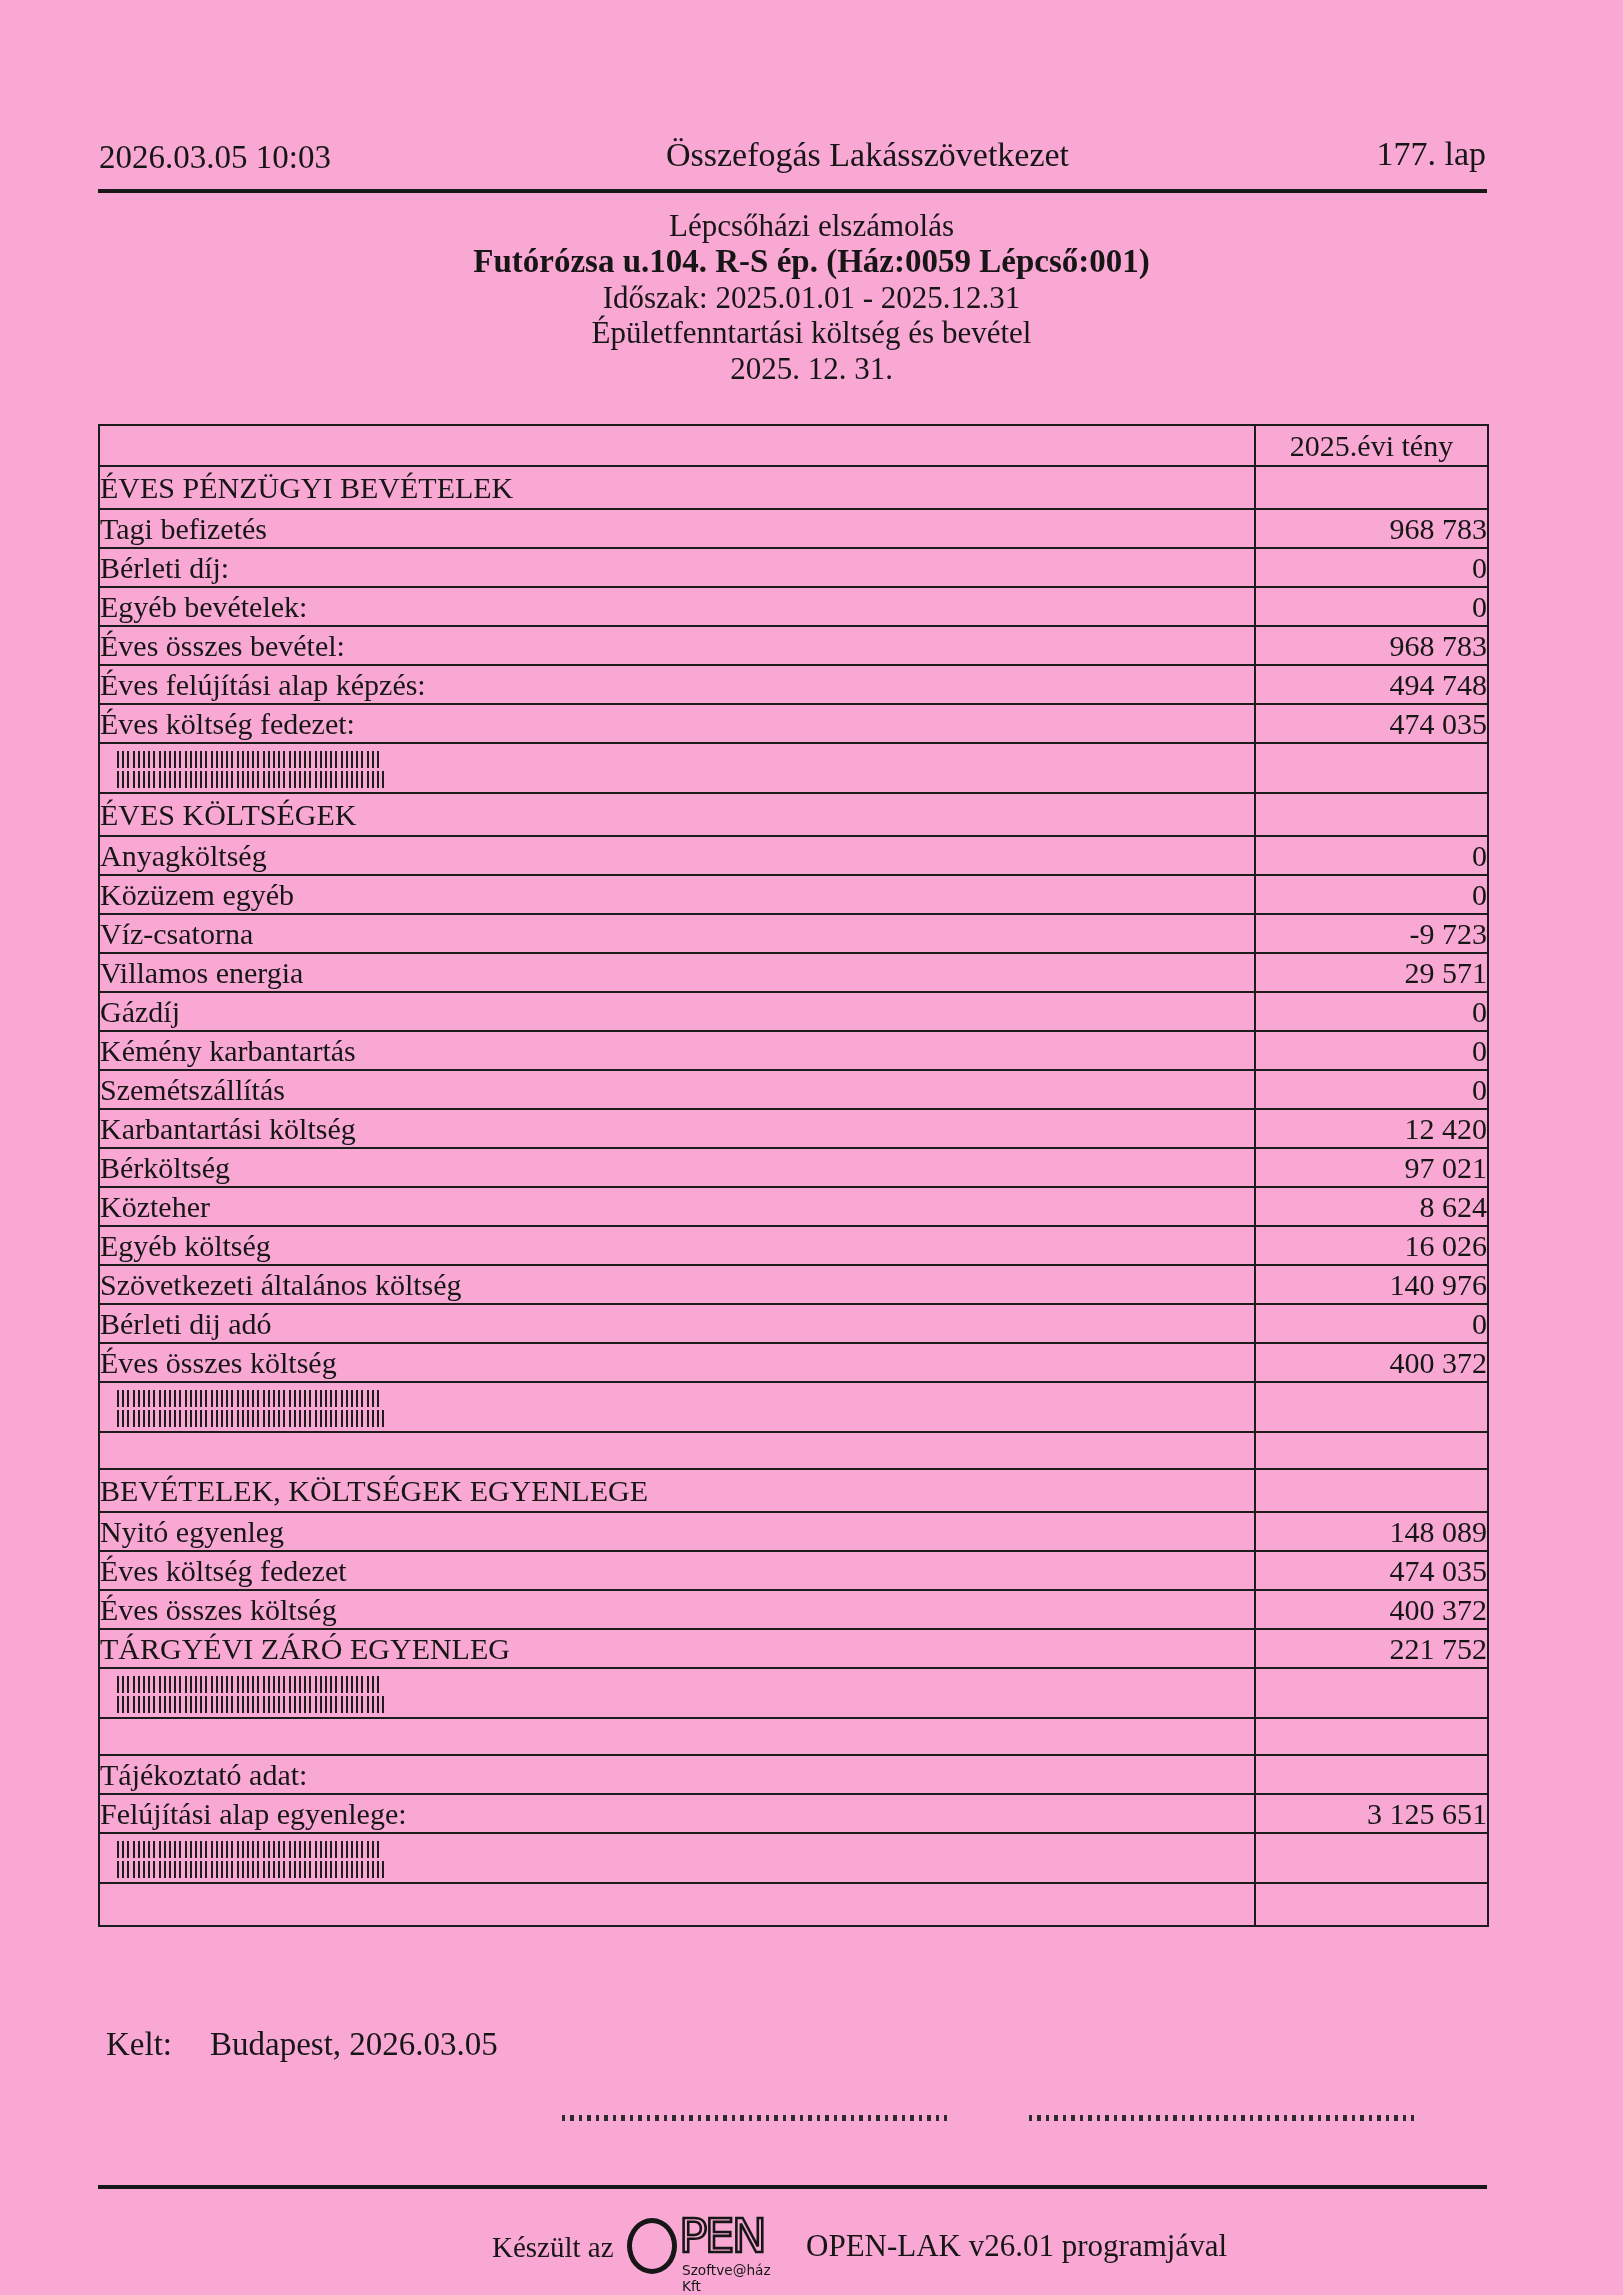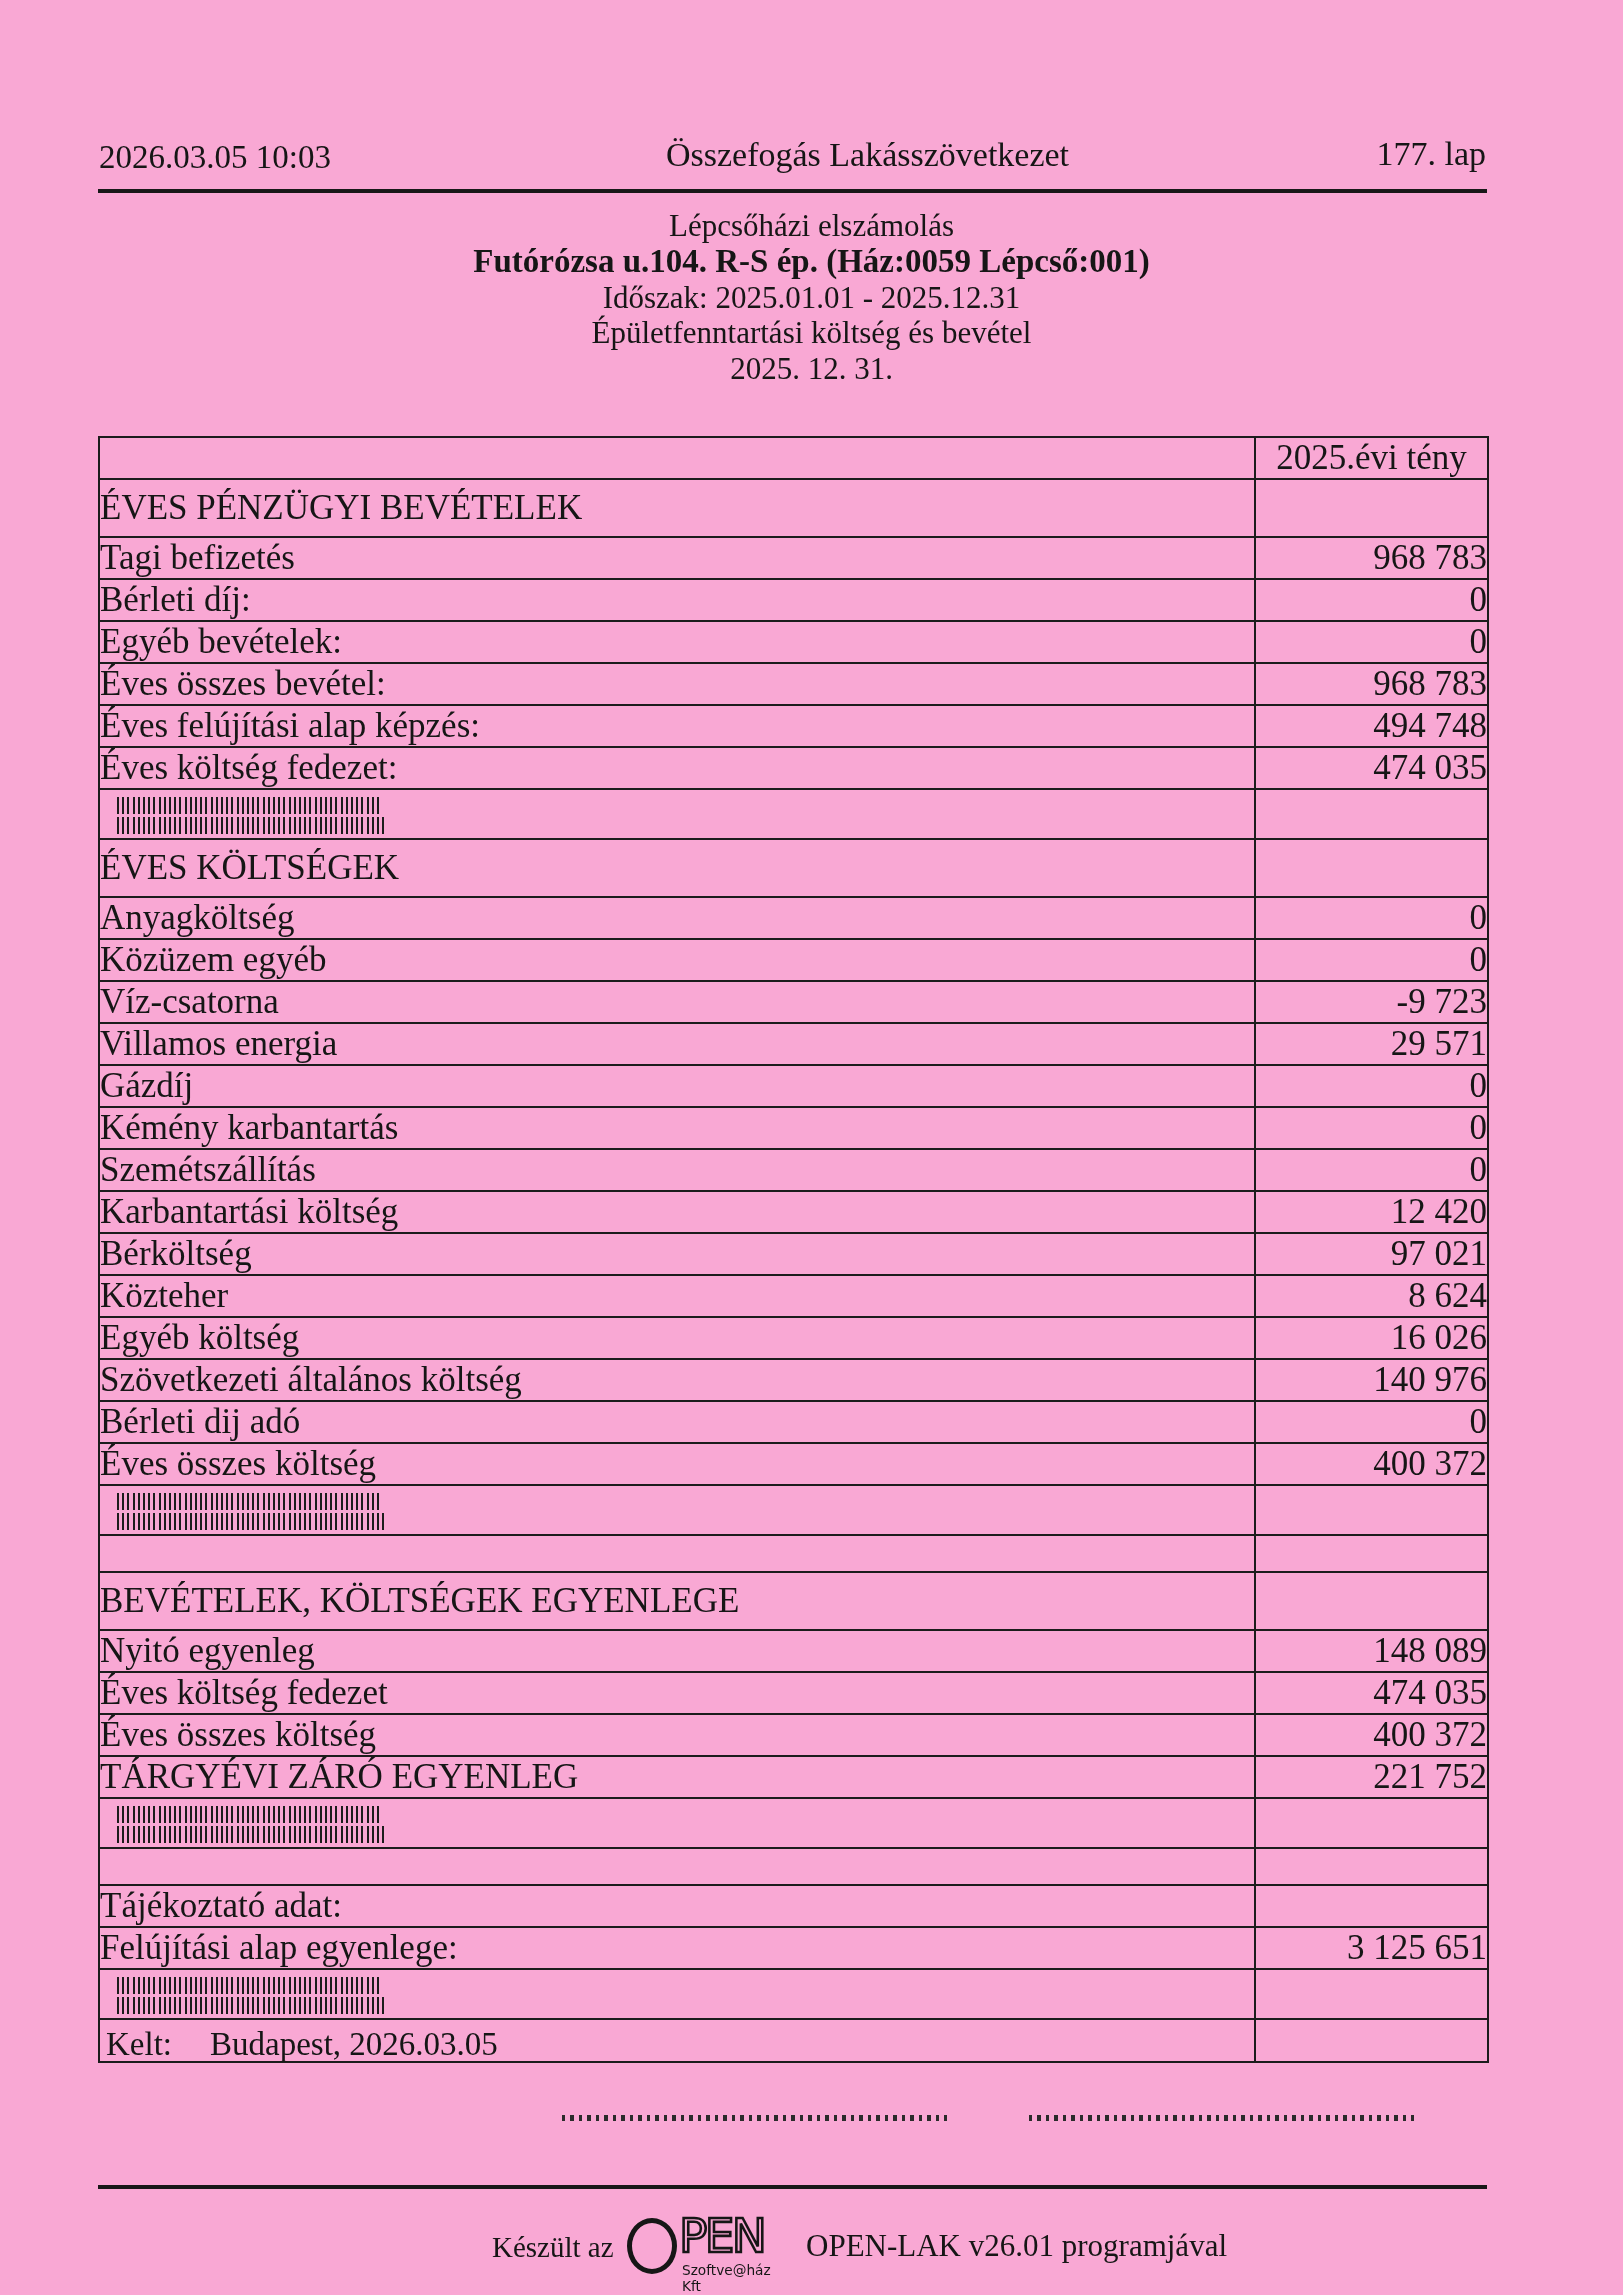--- a/index.html
+++ b/index.html
@@ -17,37 +17,37 @@
   .page-number{position:absolute;right:137px;top:135px;font-size:34px;}
   .header-rule{position:absolute;left:98px;top:189px;width:1389px;height:3.9px;background:#181818;}
   .subtitle{position:absolute;left:0;right:0;text-align:center;font-size:31px;}
   .st1{top:208px;}
   .st2{top:243px;font-weight:bold;font-size:33px;}
   .st3{top:280px;}
   .st4{top:315px;}
   .st5{top:351px;}
   
   table.settlement{
-    position:absolute;left:98px;top:436px;
+    position:absolute;left:98px;top:424px;
     width:1389px;border-collapse:collapse;table-layout:fixed;
-    font-size:35px;color:#161616;
+    font-size:30px;color:#161616;
   }
   table.settlement td{
     border:2px solid #1c1c1c;
     vertical-align:middle;
     padding:0;
     overflow:hidden;
     white-space:nowrap;
   }
   col.c-label{width:1156px;}
   col.c-value{width:233px;}
   .value-cell{text-align:right;padding-right:14.4px;}
   .value-header{text-align:center;padding-right:0;}
   tr.hdr{height:41px;}
-  .row-section{height:58px;}
+  .row-section{height:43px;}
   .row-data{height:39px;}
   .row-barcode{height:50px;}
   .row-blank{height:37px;}
   .row-blank:last-child{height:43px;}
   .ind0{padding-left:18.3px;}
   .ind1{padding-left:41px;}
   .ind2{padding-left:58px;}
   .ind3{padding-left:124px;}
   .ind4{padding-left:191px;}
   

